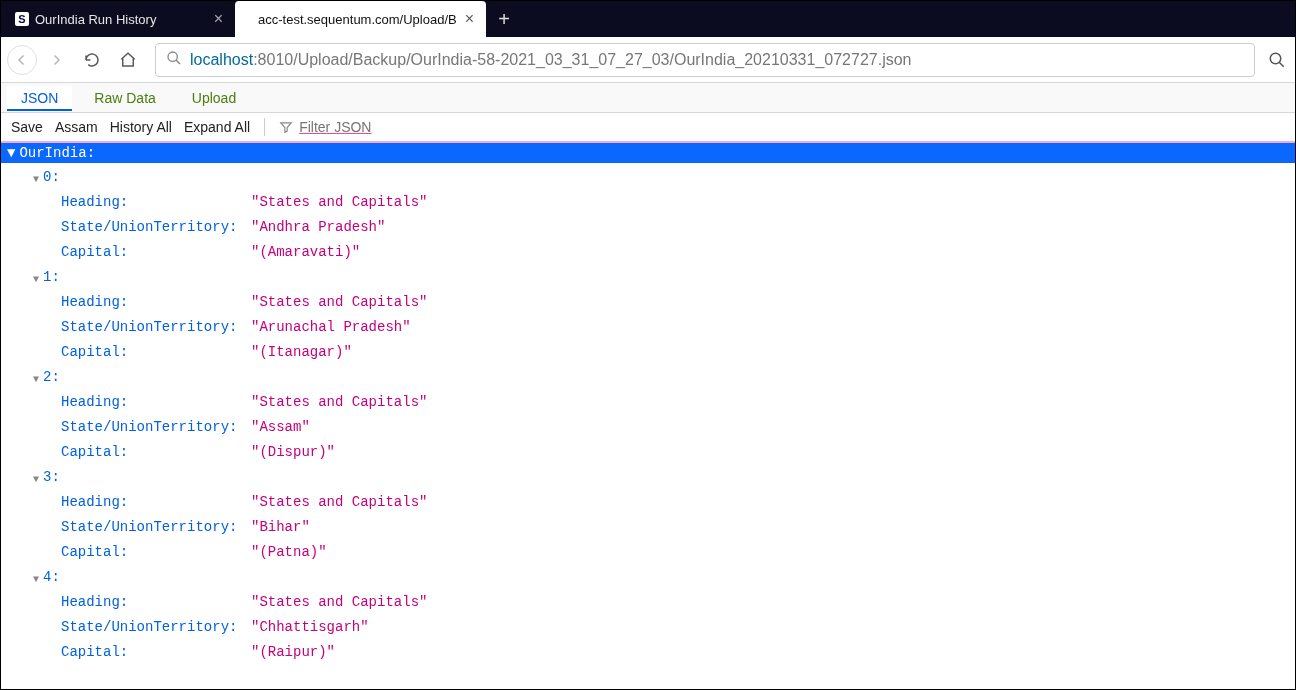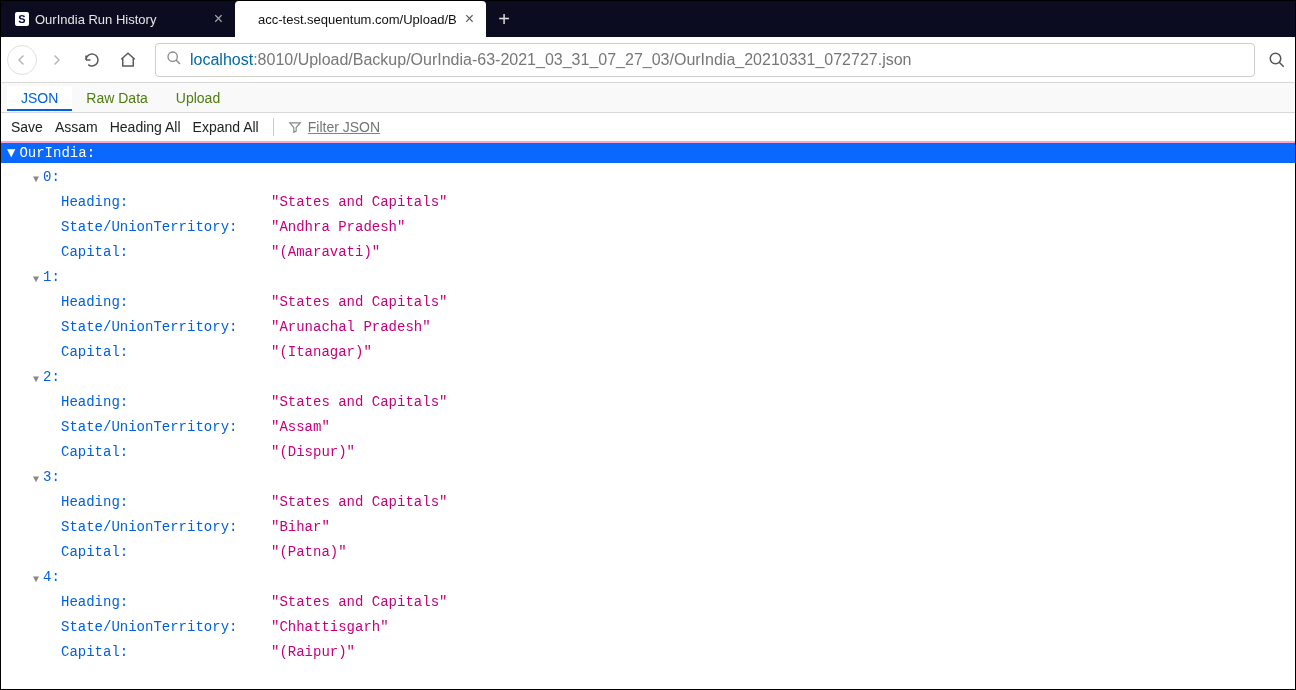--- a/index.html
+++ b/index.html
@@ -104,21 +104,21 @@
     display:flex;align-items:center;justify-content:center;
     color:#555;
   }
   
   .viewer-tabs {
     height: 30px;
     display: flex;
     align-items: center;
     border-bottom: 1px solid #d7d7d7;
     padding: 0 6px;
-    gap: 0;
+    gap: 8px;
     font-size: 14px;
     background:#f9f9f9;
   }
   .viewer-tab {
     padding: 4px 14px 3px;
     cursor: pointer;
     color: #4d7c0f;
   }
   .viewer-tab.active {
     color: #0060df;
@@ -172,21 +172,21 @@
     width: 14px;
     color: #888;
     font-size: 10px;
     display:inline-block;
     text-align:center;
     transform: translateY(2px);
   }
   .key { color: #0060df; }
   .val { color: #c5007c; }
   .idxrow { padding-left: 28px; }
-  .kvrow { padding-left: 60px; gap: 20px; }
+  .kvrow { padding-left: 60px; }
   .kvrow .key { display:inline-block; width: 190px; }
 </style>
 </head>
 <body>
 
 <div class="tabstrip">
   <div class="tab inactive">
     <span class="favicon" style="background:#fff;color:#0c0c3e;font-weight:bold;border-radius:2px;width:14px;height:14px;font-size:11px;">S</span>
     <span class="title">OurIndia Run History</span>
     <span class="close">×</span>
@@ -220,41 +220,41 @@
       </svg>
   </div>
   <div class="urlbar">
     <span class="searchicon">
       <svg width="16" height="16" viewBox="0 0 24 24" fill="none" stroke="currentColor" stroke-width="2">
           <circle cx="10" cy="10" r="7"></circle>
           <path d="M21 21l-6-6"></path>
         </svg>
     </span>
     <span>
-      <span class="host">localhost</span><span class="path">:8010/Upload/Backup/OurIndia-63-2021_03_31_07_27_03/OurIndia_20210331_072727.json</span>
+      <span class="host">localhost</span><span class="path">:8010/Upload/Backup/OurIndia-58-2021_03_31_07_27_03/OurIndia_20210331_072727.json</span>
     </span>
   </div>
   <div class="rightsearch">
     <svg width="18" height="18" viewBox="0 0 24 24" fill="none" stroke="currentColor" stroke-width="2">
         <circle cx="10" cy="10" r="7"></circle>
         <path d="M21 21l-6-6"></path>
       </svg>
   </div>
 </div>
 
 <div class="viewer-tabs">
   <div class="viewer-tab active">JSON</div>
   <div class="viewer-tab">Raw Data</div>
   <div class="viewer-tab">Upload</div>
 </div>
 
 <div class="viewer-toolbar">
   <span class="tbtn">Save</span>
   <span class="tbtn">Assam</span>
-  <span class="tbtn">Heading All</span>
+  <span class="tbtn">History All</span>
   <span class="tbtn">Expand All</span>
   <span class="sep"></span>
   <span class="filterwrap">
     <svg width="14" height="14" viewBox="0 0 24 24" fill="none" stroke="currentColor" stroke-width="2">
         <path d="M3 5h18l-7 8v6l-4 2v-8z"></path>
       </svg>
     <input type="text" placeholder="Filter JSON" style="">
   </span>
 </div>
 

